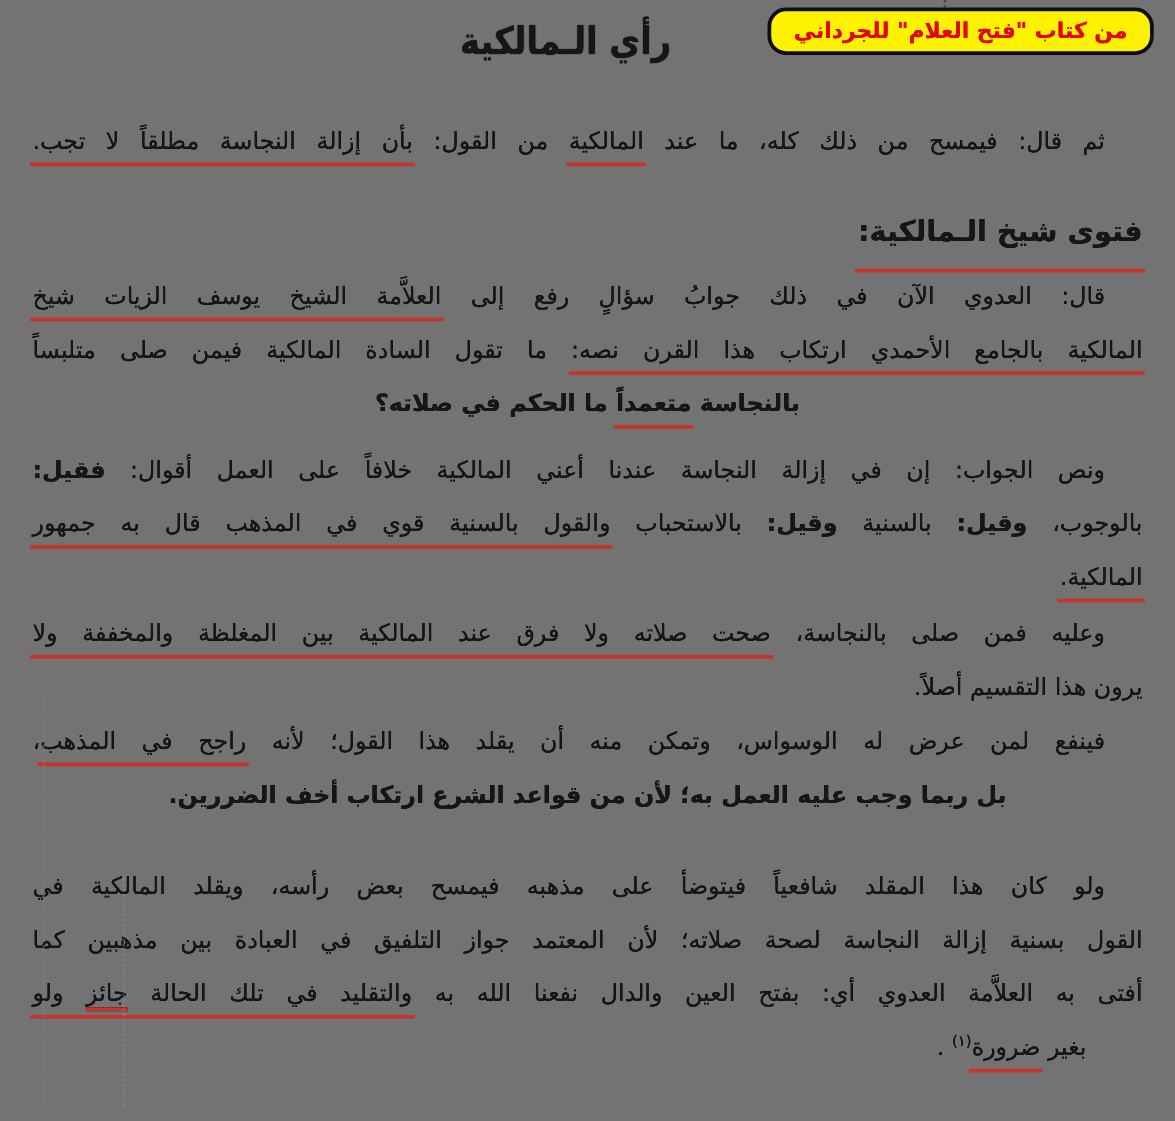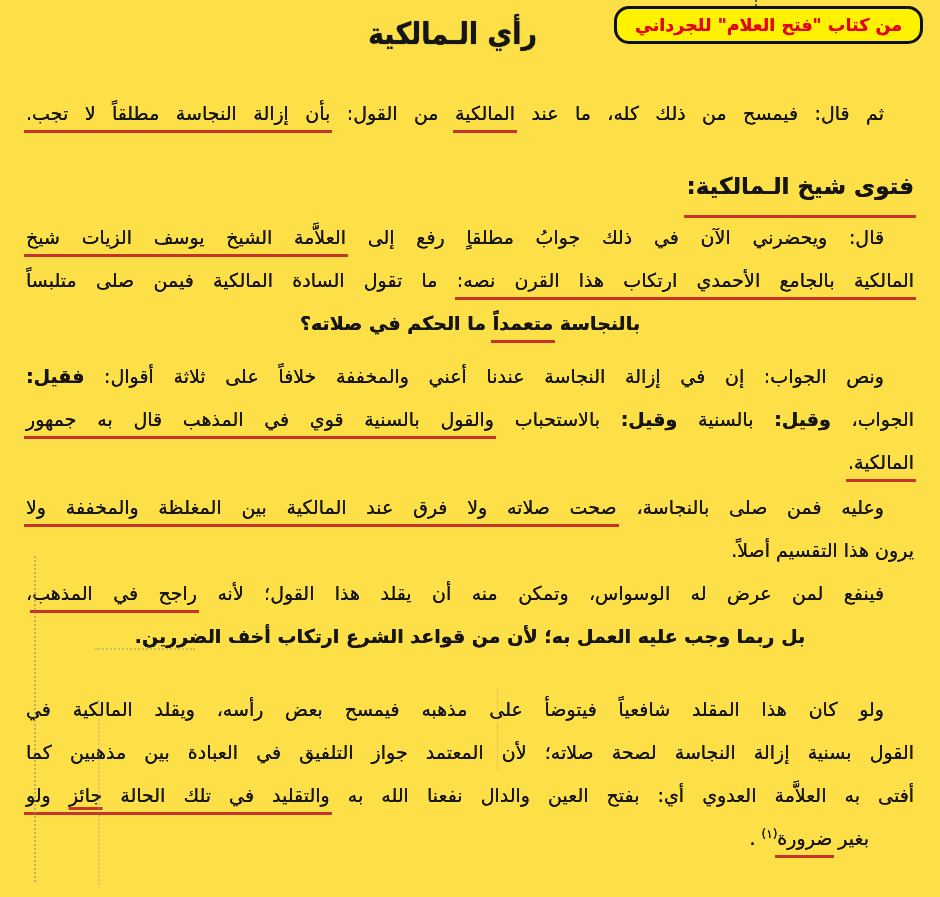--- a/index.html
+++ b/index.html
@@ -1,20 +1,20 @@
 <!DOCTYPE html>
 <html lang="ar" dir="rtl" style="--red: #c5352b; --ink: #161616;"><head>
 <meta charset="utf-8">
 <style>
   :root { --red:#c5352b; --ink:#161616; }
   * { box-sizing:border-box; }
   html,body { margin:0; padding:0; background:#ffffff; }
   .page {
     position:relative; width:940px; height:897px; overflow:hidden;
-    background:#fde047; color:var(--ink);
+    background:#737373; color:var(--ink);
     font-family:"DejaVu Sans", sans-serif; direction:rtl;
   }
   .content { position:absolute; top:0; right:26px; left:26px; }
   .header { position:relative; height:62px; }
   .title {
     position:absolute; top:16px; left:342px;
     font-size:27px; font-weight:bold; letter-spacing:0px;
     transform:scaleY(1.12); transform-origin:top;
     text-shadow:0 0 .8px #000;
   }
@@ -68,27 +68,27 @@
       </div>
     </div>
     <div id="doc-body">
         <div class="para" style="margin-top: 30px;">
           <div class="line justify indent"><span>ثم قال: فيمسح من ذلك كله، ما عند </span><span class="u">المالكية</span><span> من القول: </span><span class="u">بأن إزالة النجاسة مطلقاً لا تجب.</span></div>
         </div>
         <div class="para heading" style="margin-top: 30px;">
           <div class="line right"><span class="u">فتوى شيخ الـمالكية:</span></div>
         </div>
         <div class="para" style="margin-top: 8px;">
-          <div class="line justify indent"><span>قال: ويحضرني الآن في ذلك جوابُ مطلقاٍ رفع إلى </span><span class="u">العلاَّمة الشيخ يوسف الزيات شيخ</span></div>
+          <div class="line justify indent"><span>قال: العدوي الآن في ذلك جوابُ سؤالٍ رفع إلى </span><span class="u">العلاَّمة الشيخ يوسف الزيات شيخ</span></div>
           <div class="line justify"><span class="u">المالكية بالجامع الأحمدي ارتكاب هذا القرن نصه:</span><span> ما تقول السادة المالكية فيمن صلى متلبساً</span></div>
           <div class="line center"><span>بالنجاسة </span><span class="u">متعمداً</span><span> ما الحكم في صلاته؟</span></div>
         </div>
         <div class="para" style="margin-top: 10px;">
-          <div class="line justify indent"><span>ونص الجواب: إن في إزالة النجاسة عندنا أعني والمخففة خلافاً على ثلاثة أقوال: </span><span class="b">فقيل:</span></div>
-          <div class="line justify"><span>الجواب، </span><span class="b">وقيل:</span><span> بالسنية </span><span class="b">وقيل:</span><span> بالاستحباب </span><span class="u">والقول بالسنية قوي في المذهب قال به جمهور</span></div>
+          <div class="line justify indent"><span>ونص الجواب: إن في إزالة النجاسة عندنا أعني المالكية خلافاً على العمل أقوال: </span><span class="b">فقيل:</span></div>
+          <div class="line justify"><span>بالوجوب، </span><span class="b">وقيل:</span><span> بالسنية </span><span class="b">وقيل:</span><span> بالاستحباب </span><span class="u">والقول بالسنية قوي في المذهب قال به جمهور</span></div>
           <div class="line right"><span class="u">المالكية.</span></div>
         </div>
         <div class="para" style="margin-top: 2px;">
           <div class="line justify indent"><span>وعليه فمن صلى بالنجاسة، </span><span class="u">صحت صلاته ولا فرق عند المالكية بين المغلظة والمخففة ولا</span></div>
           <div class="line right" style=""><span>يرون هذا التقسيم أصلاً.</span></div>
         </div>
         <div class="para">
           <div class="line justify indent"><span>فينفع لمن عرض له الوسواس، وتمكن منه أن يقلد هذا القول؛ لأنه </span><span class="u">راجح في المذهب</span><span>،</span></div>
           <div class="line center"><span>بل ربما وجب عليه العمل به؛ لأن من قواعد الشرع ارتكاب أخف الضررين.</span></div>
         </div>

